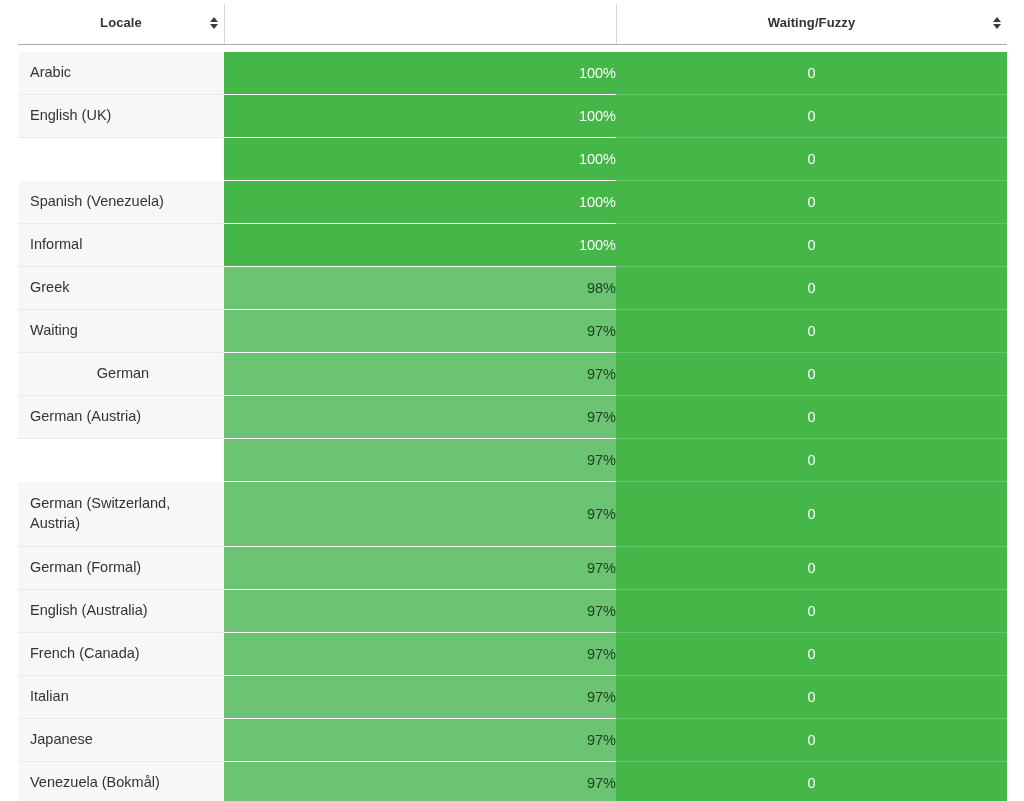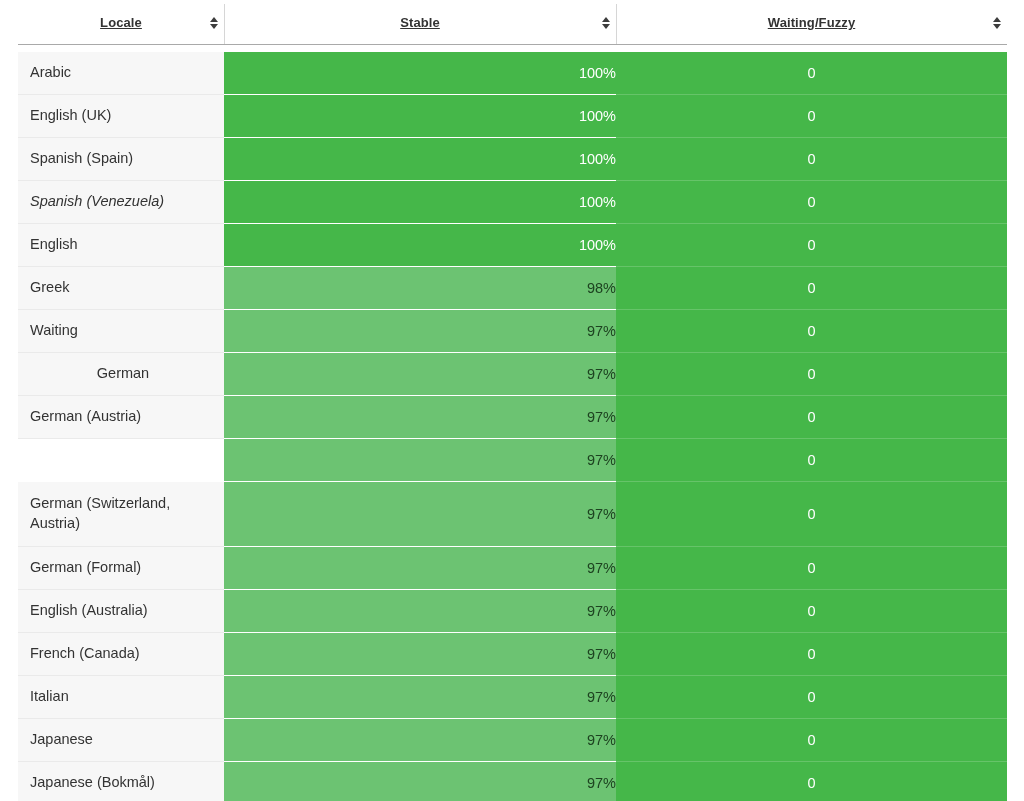--- a/index.html
+++ b/index.html
@@ -29,21 +29,20 @@
     top: 0;
     height: 45px;
     display: flex;
     align-items: center;
     justify-content: center;
     font-size: 13px;
     font-weight: bold;
     color: #333333;
     letter-spacing: .1px;
     white-space: nowrap;
-    text-decoration: underline;
   }
   .th-locale  { left: 18px;  width: 206px; }
   .th-stable  { left: 224px; width: 392px; }
   .th-waiting { left: 616px; width: 391px; }
 
   .sort-icon {
     position: absolute;
     right: 6px;
     top: 50%;
     transform: translateY(-50%);
@@ -166,27 +165,20 @@
   <div class="thead">
 
     <div class="th th-locale">
       <span>Locale</span>
       <span class="sort-icon">
         <i class="up"></i>
           <i class="down"></i>
       </span>
     </div>
 
-    <div class="th th-stable">
-      <span>Stable</span>
-      <span class="sort-icon">
-        <i class="up"></i>
-          <i class="down"></i>
-      </span>
-    </div>
 
     <div class="th th-waiting">
       <span>Waiting/Fuzzy</span>
       <span class="sort-icon">
         <i class="up"></i>
           <i class="down"></i>
       </span>
     </div>
 
     <div class="hdr-divider d1"></div>
@@ -216,48 +208,45 @@
         <div class="cell cell-stable">
           <div class="bar" style="width: 392px; background: rgb(69, 183, 73);"></div>
           <span class="val" style="color: rgb(255, 255, 255);">100%</span>
         </div>
         <div class="cell cell-waiting" style="background: rgb(69, 183, 73);">
           <span class="val">0</span>
         </div>
       </div>
       <div class="row">
         <div class="partial-tail" style="background: rgb(69, 183, 73);"></div>
-        <div class="cell cell-locale" style="background: rgb(247, 247, 247);">
-          <span>Spanish (Spain)</span>
-        </div>
         <div class="cell cell-stable">
           <div class="bar" style="width: 392px; background: rgb(69, 183, 73);"></div>
           <span class="val" style="color: rgb(255, 255, 255);">100%</span>
         </div>
         <div class="cell cell-waiting" style="background: rgb(69, 183, 73);">
           <span class="val">0</span>
         </div>
       </div>
       <div class="row">
         <div class="partial-tail" style="background: rgb(69, 183, 73);"></div>
-        <div class="cell cell-locale" style="background: rgb(247, 247, 247); font-style: italic;">
+        <div class="cell cell-locale" style="background: rgb(247, 247, 247);">
           <span>Spanish (Venezuela)</span>
         </div>
         <div class="cell cell-stable">
           <div class="bar" style="width: 392px; background: rgb(69, 183, 73);"></div>
           <span class="val" style="color: rgb(255, 255, 255);">100%</span>
         </div>
         <div class="cell cell-waiting" style="background: rgb(69, 183, 73);">
           <span class="val">0</span>
         </div>
       </div>
       <div class="row">
         <div class="partial-tail" style="background: rgb(69, 183, 73);"></div>
         <div class="cell cell-locale" style="background: rgb(247, 247, 247);">
-          <span>English</span>
+          <span>Informal</span>
         </div>
         <div class="cell cell-stable">
           <div class="bar" style="width: 392px; background: rgb(69, 183, 73);"></div>
           <span class="val" style="color: rgb(255, 255, 255);">100%</span>
         </div>
         <div class="cell cell-waiting" style="background: rgb(69, 183, 73);">
           <span class="val">0</span>
         </div>
       </div>
       <div class="row">
@@ -396,21 +385,21 @@
           <div class="bar" style="width: 392px; background: rgb(108, 195, 114);"></div>
           <span class="val" style="color: rgb(29, 66, 32);">97%</span>
         </div>
         <div class="cell cell-waiting" style="background: rgb(69, 183, 73);">
           <span class="val">0</span>
         </div>
       </div>
       <div class="row">
         <div class="partial-tail" style="background: rgb(69, 183, 73);"></div>
         <div class="cell cell-locale" style="background: rgb(247, 247, 247);">
-          <span>Japanese (Bokmål)</span>
+          <span>Venezuela (Bokmål)</span>
         </div>
         <div class="cell cell-stable">
           <div class="bar" style="width: 392px; background: rgb(108, 195, 114);"></div>
           <span class="val" style="color: rgb(29, 66, 32);">97%</span>
         </div>
         <div class="cell cell-waiting" style="background: rgb(69, 183, 73);">
           <span class="val">0</span>
         </div>
       </div>
     </div>

